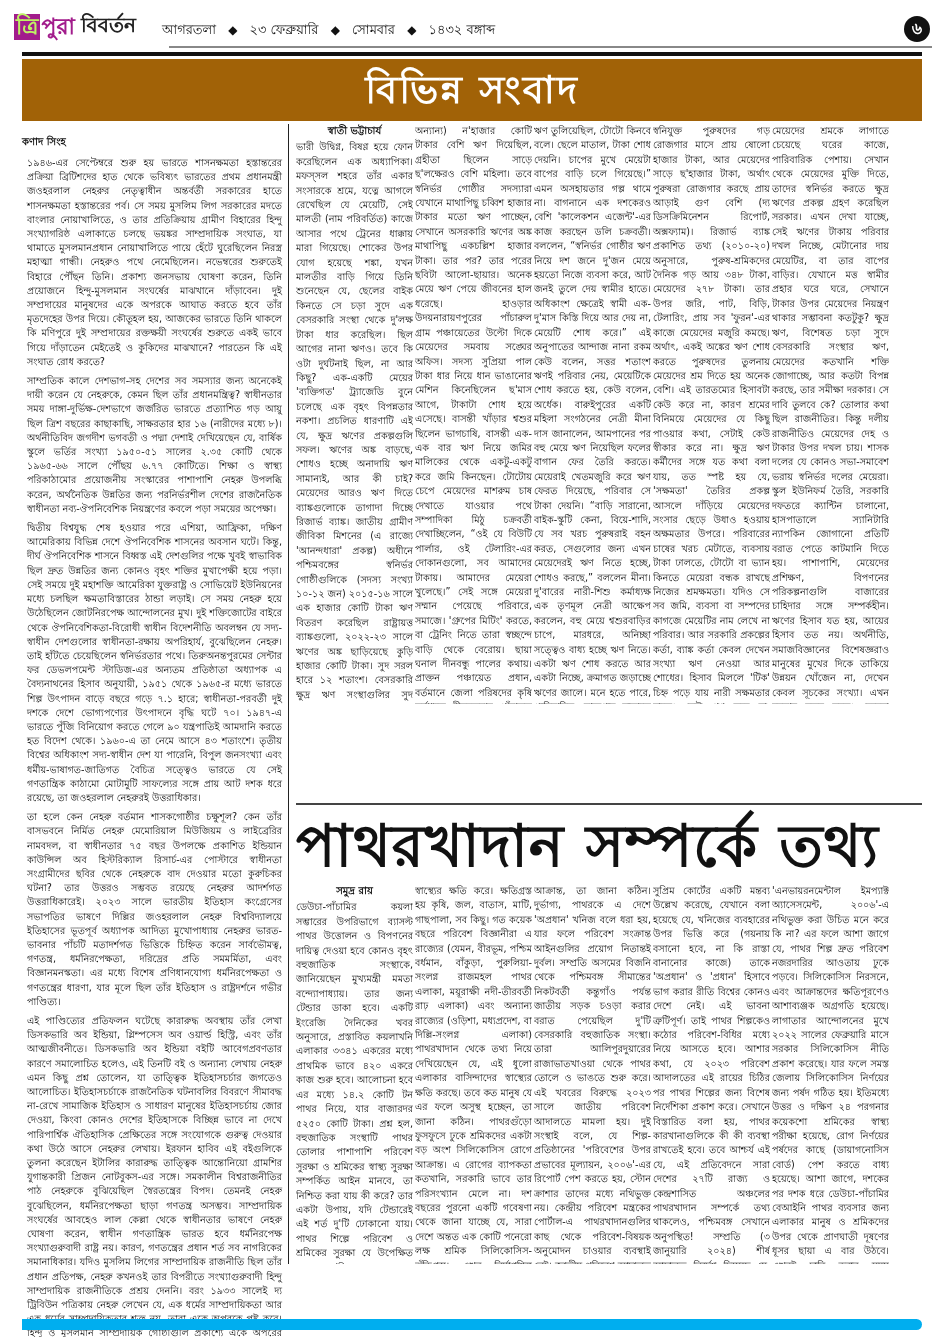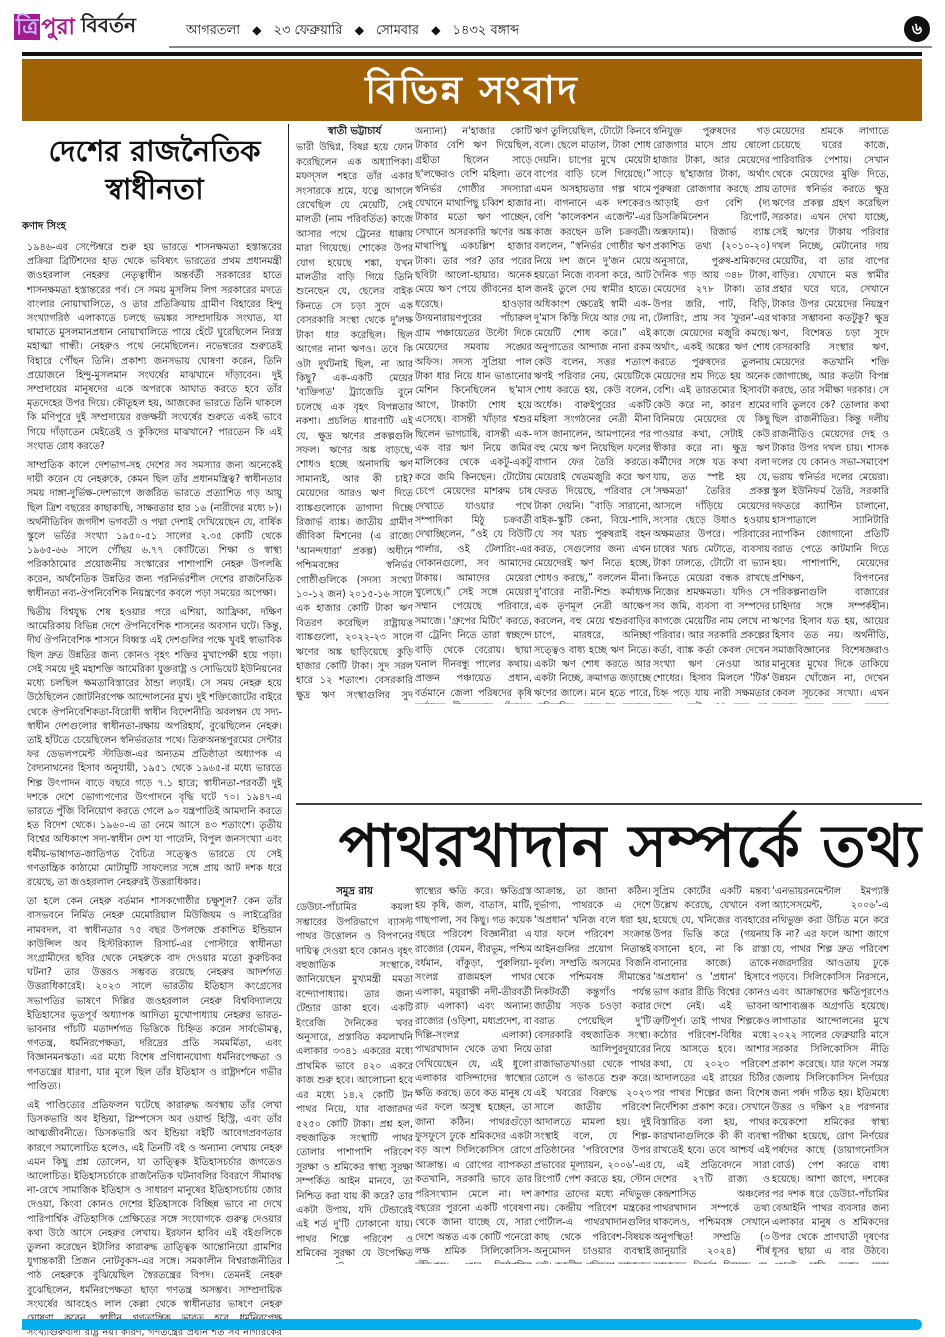--- a/index.html
+++ b/index.html
@@ -1,23 +1,23 @@
 <!DOCTYPE html>
 <html><head>
 <meta charset="utf-8">
 <style>
   html, body { margin:0; padding:0; background:#fff; }
   body { width:945px; height:1337px; position:relative; overflow:hidden;
          font-family:"DejaVu Sans", sans-serif; color:#111; }
   .masthead { position:absolute; left:14px; top:12px; width:918px; height:34px; }
   .logo { position:absolute; left:0; top:0; height:28px; display:flex; align-items:flex-end; }
   .logo-a { color:#a21c8c; font-size:22px; font-weight:bold; line-height:26px; }
-  .logo-a .box { display:inline-block; background:#a21c8c; color:#c4b5fd; padding:0 2px; margin-right:1px;text-align:right; }
+  .logo-a .box { display:inline-block; background:#a21c8c; color:#bef264; padding:0 2px; margin-right:1px;text-align:right; }
   .logo-b { color:#222; font-size:20px; font-weight:bold; margin-left:6px; line-height:26px;font-family:Liberation Mono, monospace; }
-  .dateline { position:absolute; left:172px; top:8px; font-size:13px; color:#111; white-space:nowrap; }
+  .dateline { position:absolute; left:148px; top:8px; font-size:13px; color:#111; white-space:nowrap; }
   .dateline .sep { margin:0 8px; font-size:12px; }
   .page-no { position:absolute; right:2px; top:4px; width:26px; height:26px; border-radius:50%;
              background:#111; color:#fff; font-size:16px; font-weight:bold; text-align:center; line-height:26px; }
   .rule1 { position:absolute; left:155px; right:0; top:34px; height:2px; background:#888; }
   .rule2 { position:absolute; left:22px; width:900px; top:52px; height:4px; background:#111; }
   .banner { position:absolute; left:22px; top:59px; width:900px; height:62px; background:#a16207;
             color:#fff; text-align:center; font-size:38px; font-weight:bold; line-height:62px; letter-spacing:2px; }
 
   .left-col { position:absolute; left:22px; top:124px; width:265px; height:1140px; }
   .col-rule { position:absolute; left:288px; top:124px; width:1px; height:1140px; background:#222; }
@@ -31,21 +31,21 @@
   .story1 .headline { font-family:"DejaVu Serif", serif; font-size:68px; font-weight:bold;
                       text-align:center; line-height:96px; letter-spacing:2px; }
   .cols5 { display:flex; gap:2px; margin-top:0;align-items:center; }
   .cols5 .c { width:117px; font-size:9.6px; line-height:14.4px; text-align:justify; overflow:hidden; height:580px; }
   .cols5 .c p { margin:0 0 0 0; }
   .cols5 .byline2 { text-align:center; font-weight:bold; font-size:10px; margin-bottom:2px; }
 
   .hrule { position:absolute; left:296px; width:626px; top:803px; height:2px; background:#444; }
   .story2 { position:absolute; left:296px; top:808px; width:626px; height:460px; }
   .story2 .headline { font-family:"DejaVu Serif", serif; font-size:58px; font-weight:bold;
-                      text-align:right; line-height:76px; letter-spacing:1px; }
+                      text-align:left; line-height:76px; letter-spacing:1px; }
   .story2 .cols5 .c { height:380px; }
 
   .footer-bar { position:absolute; left:22px; top:1319px; width:900px; height:11px; background:#00aeef;
                 border-radius:0 6px 6px 0; }
 </style>
 </head>
 <body>
 
 <div class="masthead">
   <div class="logo">
@@ -61,21 +61,20 @@
     <span class="sep">◆</span>
     <span>১৪৩২ বঙ্গাব্দ</span>
   </div>
   <div class="page-no">৬</div>
   <div class="rule1"></div>
 </div>
 <div class="rule2"></div>
 <div class="banner">বিভিন্ন সংবাদ</div>
 
 <div class="left-col">
-  <div class="left-head">দেশের রাজনৈতিক স্বাধীনতা</div>
   <div class="byline">কণাদ সিংহ</div>
   <div class="body-text">
     <p>১৯৪৬-এর সেপ্টেম্বরে শুরু হয় ভারতে শাসনক্ষমতা হস্তান্তরের প্রক্রিয়া ব্রিটিশদের হাত থেকে ভবিষ্যৎ ভারতের প্রথম প্রধানমন্ত্রী জওহরলাল নেহরুর নেতৃত্বাধীন অন্তর্বর্তী সরকারের হাতে শাসনক্ষমতা হস্তান্তরের পর্ব। সে সময় মুসলিম লিগ সরকারের মদতে বাংলার নোয়াখালিতে, ও তার প্রতিক্রিয়ায় গ্রামীণ বিহারের হিন্দু সংখ্যাগরিষ্ঠ এলাকাতে চলছে ভয়ঙ্কর সাম্প্রদায়িক সংঘাত, যা থামাতে মুসলমানপ্রধান নোয়াখালিতে পায়ে হেঁটে ঘুরেছিলেন নিরস্ত্র মহাত্মা গান্ধী। নেহরুও পথে নেমেছিলেন। নভেম্বরের শুরুতেই বিহারে পৌঁছন তিনি। প্রকাশ্য জনসভায় ঘোষণা করেন, তিনি প্রয়োজনে হিন্দু-মুসলমান সংঘর্ষের মাঝখানে দাঁড়াবেন। দুই সম্প্রদায়ের মানুষদের একে অপরকে আঘাত করতে হবে তাঁর মৃতদেহের উপর দিয়ে। কৌতূহল হয়, আজকের ভারতে তিনি থাকলে কি মণিপুরে দুই সম্প্রদায়ের রক্তক্ষয়ী সংঘর্ষের শুরুতে একই ভাবে গিয়ে দাঁড়াতেন মেইতেই ও কুকিদের মাঝখানে? পারতেন কি এই সংঘাত রোধ করতে?</p>
     <p>সাম্প্রতিক কালে দেশভাগ-সহ দেশের সব সমস্যার জন্য অনেকেই দায়ী করেন যে নেহরুকে, কেমন ছিল তাঁর প্রধানমন্ত্রিত্ব? স্বাধীনতার সময় দাঙ্গা-দুর্ভিক্ষ-দেশভাগে জর্জরিত ভারতে প্রত্যাশিত গড় আয়ু ছিল ত্রিশ বছরের কাছাকাছি, সাক্ষরতার হার ১৬ (নারীদের মধ্যে ৮)। অর্থনীতিবিদ জগদীশ ভগবতী ও পদ্মা দেশাই দেখিয়েছেন যে, বার্ষিক স্কুলে ভর্তির সংখ্যা ১৯৫০-৫১ সালের ২.৩৫ কোটি থেকে ১৯৬৫-৬৬ সালে পৌঁছয় ৬.৭৭ কোটিতে। শিক্ষা ও স্বাস্থ্য পরিকাঠামোর প্রয়োজনীয় সংস্কারের পাশাপাশি নেহরু উপলব্ধি করেন, অর্থনৈতিক উন্নতির জন্য পরনির্ভরশীল দেশের রাজনৈতিক স্বাধীনতা নব্য-ঔপনিবেশিক নিয়ন্ত্রণের কবলে পড়া সময়ের অপেক্ষা।</p>
     <p>দ্বিতীয় বিশ্বযুদ্ধ শেষ হওয়ার পরে এশিয়া, আফ্রিকা, দক্ষিণ আমেরিকায় বিভিন্ন দেশে ঔপনিবেশিক শাসনের অবসান ঘটে। কিন্তু, দীর্ঘ ঔপনিবেশিক শাসনে বিধ্বস্ত এই দেশগুলির পক্ষে খুবই স্বাভাবিক ছিল দ্রুত উন্নতির জন্য কোনও বৃহৎ শক্তির মুখাপেক্ষী হয়ে পড়া। সেই সময়ে দুই মহাশক্তি আমেরিকা যুক্তরাষ্ট্র ও সোভিয়েট ইউনিয়নের মধ্যে চলছিল ক্ষমতাবিস্তারের ঠান্ডা লড়াই। সে সময় নেহরু হয়ে উঠেছিলেন জোটনিরপেক্ষ আন্দোলনের মুখ। দুই শক্তিজোটের বাইরে থেকে ঔপনিবেশিকতা-বিরোধী স্বাধীন বিদেশনীতি অবলম্বন যে সদ্য-স্বাধীন দেশগুলোর স্বাধীনতা-রক্ষায় অপরিহার্য, বুঝেছিলেন নেহরু। তাই হাঁটতে চেয়েছিলেন স্বনির্ভরতার পথে। তিরুঅনন্তপুরমের সেন্টার ফর ডেভলপমেন্ট স্টাডিজ-এর অন্যতম প্রতিষ্ঠাতা অধ্যাপক এ বৈদ্যনাথনের হিসাব অনুযায়ী, ১৯৫১ থেকে ১৯৬৫-র মধ্যে ভারতে শিল্প উৎপাদন বাড়ে বছরে গড়ে ৭.১ হারে; স্বাধীনতা-পরবর্তী দুই দশকে দেশে ভোগ্যপণ্যের উৎপাদনে বৃদ্ধি ঘটে ৭০। ১৯৪৭-এ ভারতে পুঁজি বিনিয়োগ করতে গেলে ৯০ যন্ত্রপাতিই আমদানি করতে হত বিদেশ থেকে। ১৯৬০-এ তা নেমে আসে ৪৩ শতাংশে। তৃতীয় বিশ্বের অধিকাংশ সদ্য-স্বাধীন দেশ যা পারেনি, বিপুল জনসংখ্যা এবং ধর্মীয়-ভাষাগত-জাতিগত বৈচিত্র সত্ত্বেও ভারতে যে সেই গণতান্ত্রিক কাঠামো মোটামুটি সাফল্যের সঙ্গে প্রায় আট দশক ধরে রয়েছে, তা জওহরলাল নেহরুরই উত্তরাধিকার।</p>
     <p>তা হলে কেন নেহরু বর্তমান শাসকগোষ্ঠীর চক্ষুশূল? কেন তাঁর বাসভবনে নির্মিত নেহরু মেমোরিয়াল মিউজিয়ম ও লাইব্রেরির নামবদল, বা স্বাধীনতার ৭৫ বছর উপলক্ষে প্রকাশিত ইন্ডিয়ান কাউন্সিল অব হিস্টরিক্যাল রিসার্চ-এর পোস্টারে স্বাধীনতা সংগ্রামীদের ছবির থেকে নেহরুকে বাদ দেওয়ার মতো কুরুচিকর ঘটনা? তার উত্তরও সম্ভবত রয়েছে নেহরুর আদর্শগত উত্তরাধিকারেই। ২০২৩ সালে ভারতীয় ইতিহাস কংগ্রেসের সভাপতির ভাষণে দিল্লির জওহরলাল নেহরু বিশ্ববিদ্যালয়ে ইতিহাসের ভূতপূর্ব অধ্যাপক আদিত্য মুখোপাধ্যায় নেহরুর ভারত-ভাবনার পাঁচটি মতাদর্শগত ভিত্তিকে চিহ্নিত করেন সার্বভৌমত্ব, গণতন্ত্র, ধর্মনিরপেক্ষতা, দরিদ্রের প্রতি সমমর্মিতা, এবং বিজ্ঞানমনস্কতা। এর মধ্যে বিশেষ প্রণিধানযোগ্য ধর্মনিরপেক্ষতা ও গণতন্ত্রের ধারণা, যার মূলে ছিল তাঁর ইতিহাস ও রাষ্ট্রদর্শনে গভীর পাণ্ডিত্য।</p>
     <p>এই পাণ্ডিত্যের প্রতিফলন ঘটেছে কারারুদ্ধ অবস্থায় তাঁর লেখা ডিসকভারি অব ইন্ডিয়া, গ্লিম্পসেস অব ওয়ার্ল্ড হিস্ট্রি, এবং তাঁর আত্মজীবনীতে। ডিসকভারি অব ইন্ডিয়া বইটি আবেগপ্রবণতার কারণে সমালোচিত হলেও, এই তিনটি বই ও অন্যান্য লেখায় নেহরু এমন কিছু প্রশ্ন তোলেন, যা তাত্ত্বিক ইতিহাসচর্চার জগতেও আলোচিত। ইতিহাসচর্চাকে রাজনৈতিক ঘটনাবলির বিবরণে সীমাবদ্ধ না-রেখে সামাজিক ইতিহাস ও সাধারণ মানুষের ইতিহাসচর্চায় জোর দেওয়া, কিংবা কোনও দেশের ইতিহাসকে বিচ্ছিন্ন ভাবে না দেখে পারিপার্শ্বিক ঐতিহাসিক প্রেক্ষিতের সঙ্গে সংযোগকে গুরুত্ব দেওয়ার কথা উঠে আসে নেহরুর লেখায়। ইরফান হাবিব এই বইগুলিকে তুলনা করেছেন ইটালির কারারুদ্ধ তাত্ত্বিক আন্তোনিয়ো গ্রামশির যুগান্তকারী প্রিজন নোটবুকস-এর সঙ্গে। সমকালীন বিশ্বরাজনীতির পাঠ নেহরুকে বুঝিয়েছিল স্বৈরতন্ত্রের বিপদ। তেমনই নেহরু বুঝেছিলেন, ধর্মনিরপেক্ষতা ছাড়া গণতন্ত্র অসম্ভব। সাম্প্রদায়িক সংঘর্ষের আবহেও লাল কেল্লা থেকে স্বাধীনতার ভাষণে নেহরু ঘোষণা করেন, স্বাধীন গণতান্ত্রিক ভারত হবে ধর্মনিরপেক্ষ সংখ্যাগুরুবাদী রাষ্ট্র নয়। কারণ, গণতন্ত্রের প্রধান শর্ত সব নাগরিকের সমানাধিকার। যদিও মুসলিম লিগের সাম্প্রদায়িক রাজনীতি ছিল তাঁর প্রধান প্রতিপক্ষ, নেহরু কখনওই তার বিপরীতে সংখ্যাগুরুবাদী হিন্দু সাম্প্রদায়িক রাজনীতিকে প্রশ্রয় দেননি। বরং ১৯৩৩ সালেই দ্য ট্রিবিউন পত্রিকায় নেহরু লেখেন যে, এক ধর্মের সাম্প্রদায়িকতা আর এক ধর্মের সাম্প্রদায়িকতার শত্রু নয়, তারা একে অপরকে পুষ্ট করে। হিন্দু ও মুসলমান সাম্প্রদায়িক গোষ্ঠীগুলি প্রকাশ্যে একে অপরের বিরোধিতা করলেও আইনসভায়।</p>
   </div>
 </div>
 <div class="col-rule"></div>

